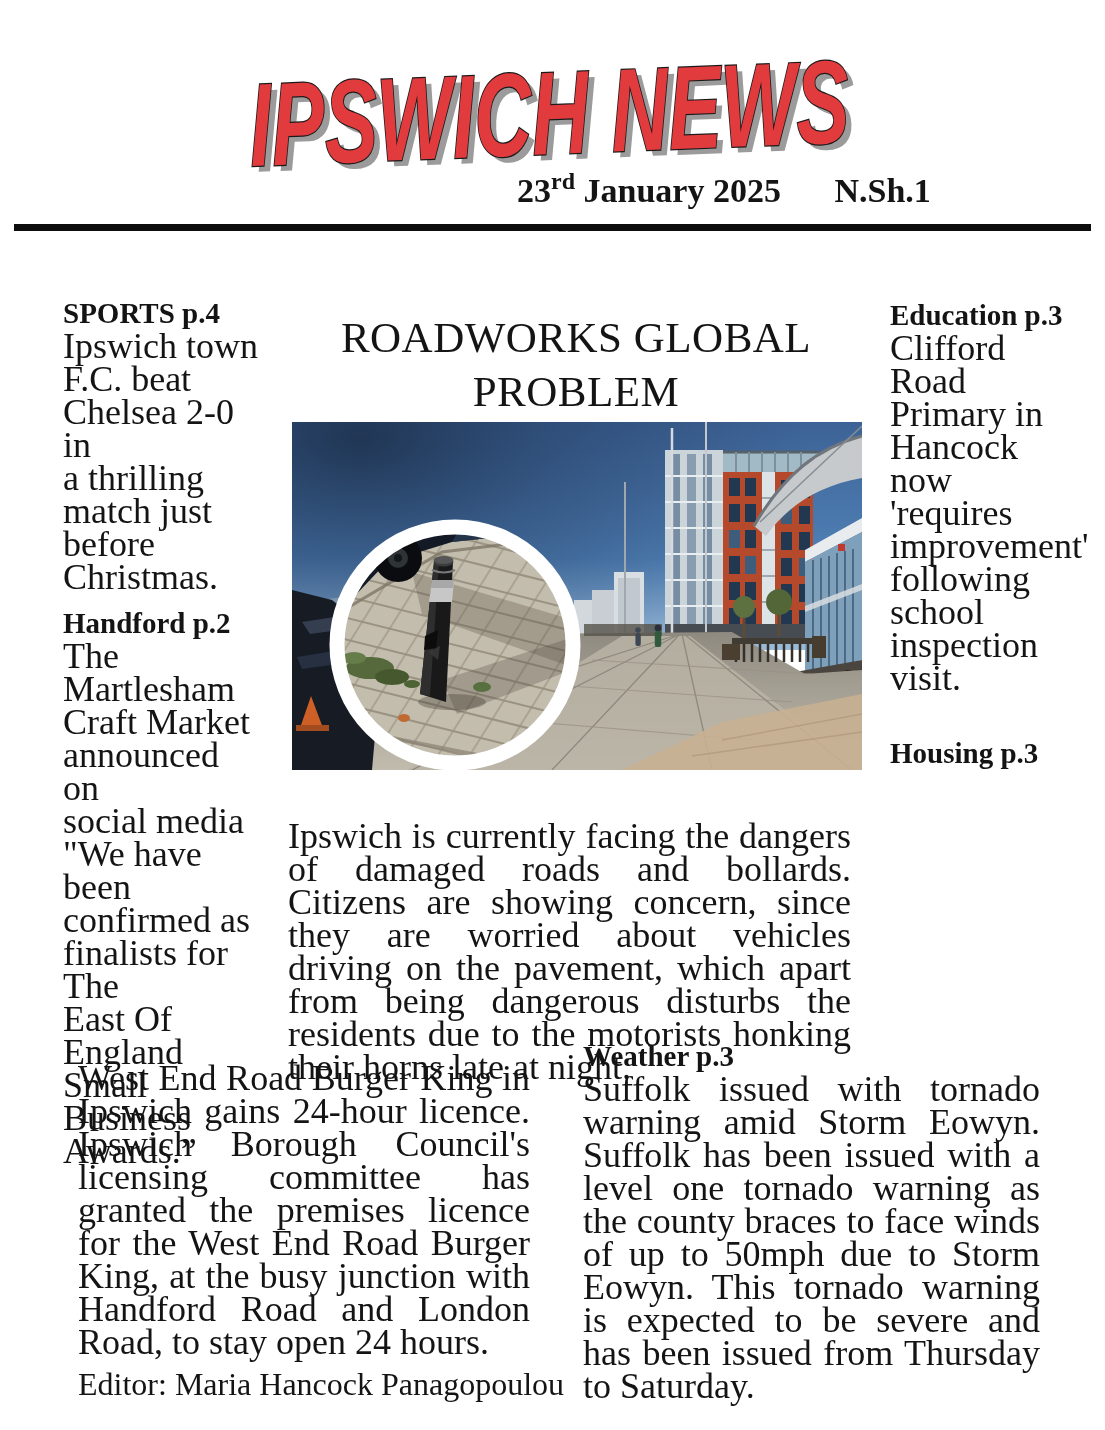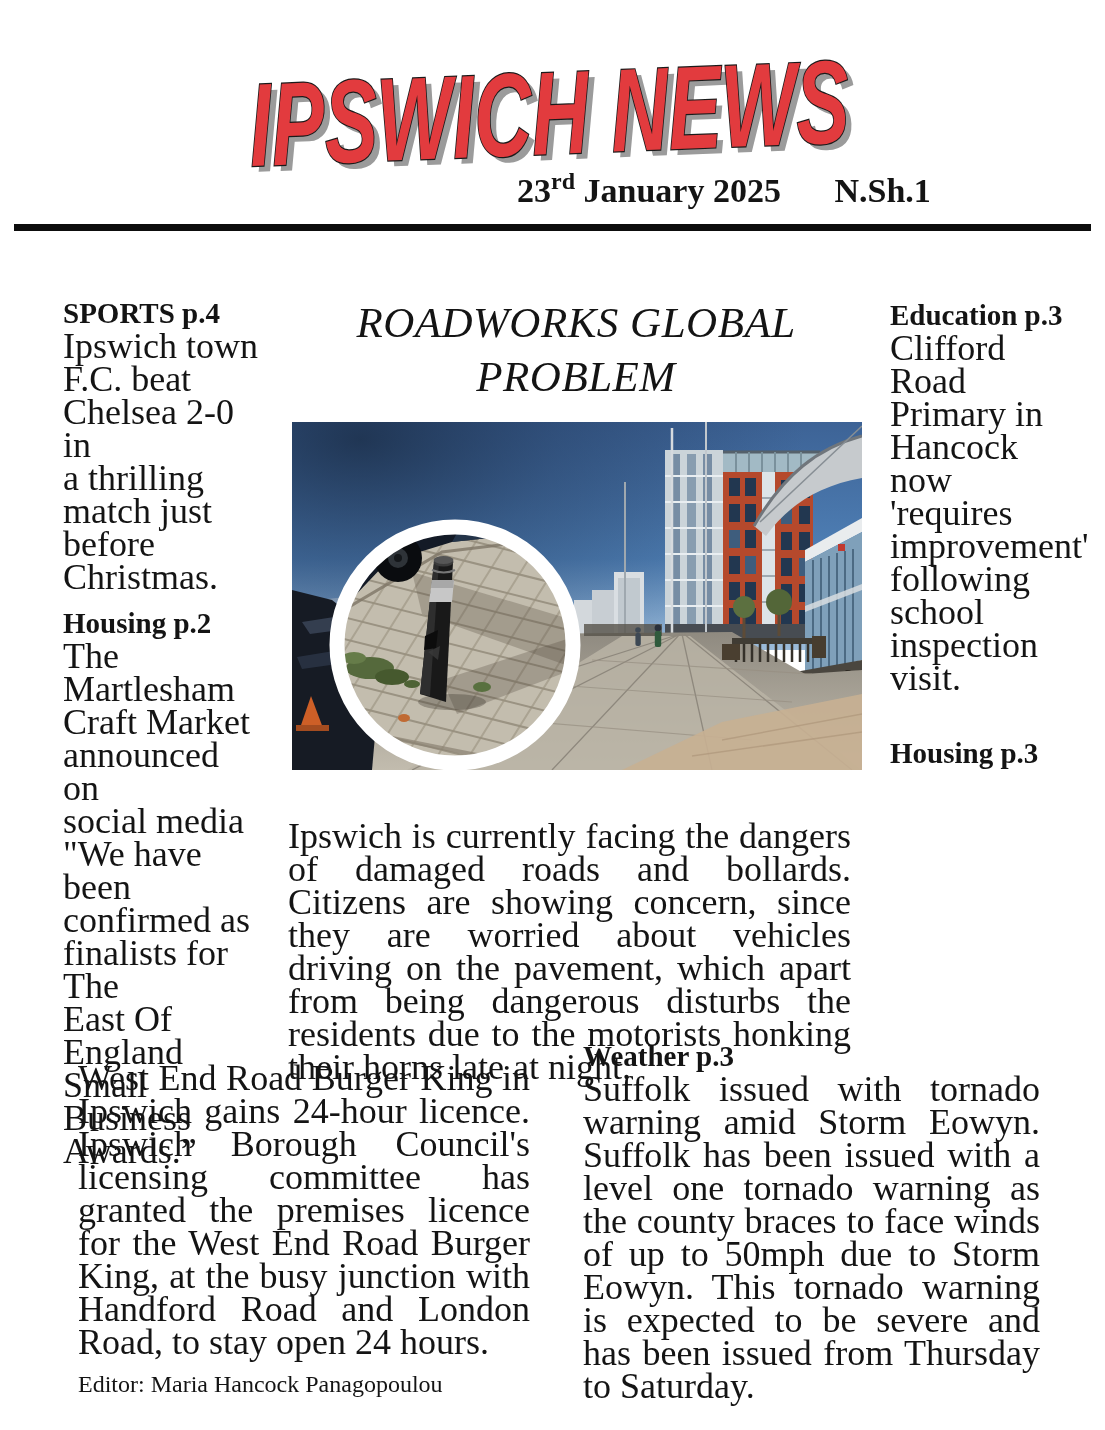--- a/index.html
+++ b/index.html
@@ -20,21 +20,21 @@
   .issue-no{margin-left:45px;}
   .rule{background:#0d0d0d;}
   
   .heading{font-weight:bold;font-size:29px;line-height:33px;}
   .body-text{font-size:36px;line-height:33px;}
   .pre{white-space:pre-line;}
   .just{text-align:justify;}
   .headline{
     font-size:43px;line-height:54px;text-align:center;letter-spacing:.5px;
   }
-  .editor{font-size:24px;line-height:32px;}
+  .editor{font-size:32px;line-height:32px;}
 </style>
 </head>
 <body>
 
 <div class="page">
 
   <svg class="abs" style="left:225px;top:44px;" width="652" height="136" viewBox="0 0 652 136">
     <g transform="rotate(-2.3 326 68)">
       <text class="mast-text mast-shadow" x="30" y="116" textLength="600" lengthAdjust="spacingAndGlyphs">IPSWICH NEWS</text>
       <text class="mast-text mast-main" x="24" y="110" textLength="600" lengthAdjust="spacingAndGlyphs">IPSWICH NEWS</text>
@@ -53,34 +53,34 @@
     <div class="body-text pre">Ipswich town
 F.C. beat
 Chelsea 2-0 in
 a thrilling
 match just
 before
 Christmas.</div>
   </div>
 
   <div class="abs" style="left:63px;top:607px;width:200px;">
-    <div class="heading">Housing p.2</div>
+    <div class="heading">Handford p.2</div>
     <div class="body-text pre">The Martlesham
 Craft Market
 announced on
 social media
 "We have been
 confirmed as
 finalists for The
 East Of England
 Small Business
 Awards.”</div>
   </div>
 
-  <div class="abs headline" style="left:290px;top:296px;width:572px;font-style:italic;">ROADWORKS GLOBAL PROBLEM</div>
+  <div class="abs headline" style="left:290px;top:311px;width:572px;">ROADWORKS GLOBAL PROBLEM</div>
 
   <svg class="abs" style="left:292px;top:422px;" width="570" height="348" viewBox="0 0 570 348">
     <defs>
       <linearGradient id="sky" x1="0" y1="0" x2="0" y2="1">
         <stop offset="0" stop-color="#3d6396"></stop>
           <stop offset="0.6" stop-color="#4f80b6"></stop>
           <stop offset="1" stop-color="#9dbcd9"></stop>
       </linearGradient>
       <radialGradient id="vig" cx="0.12" cy="0.05" r="0.78">
         <stop offset="0" stop-color="#16263d" stop-opacity="0.75"></stop>

